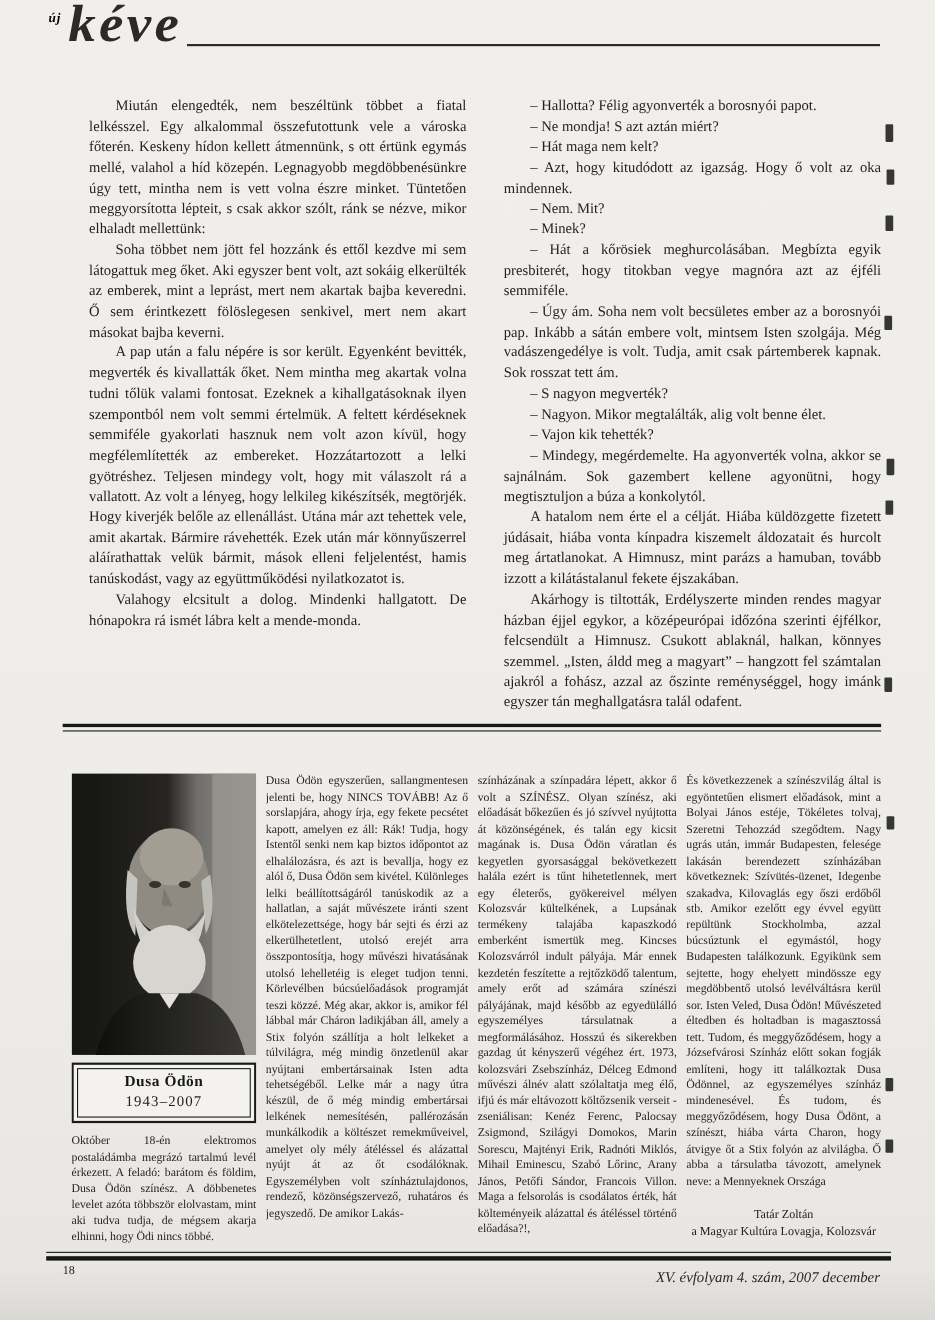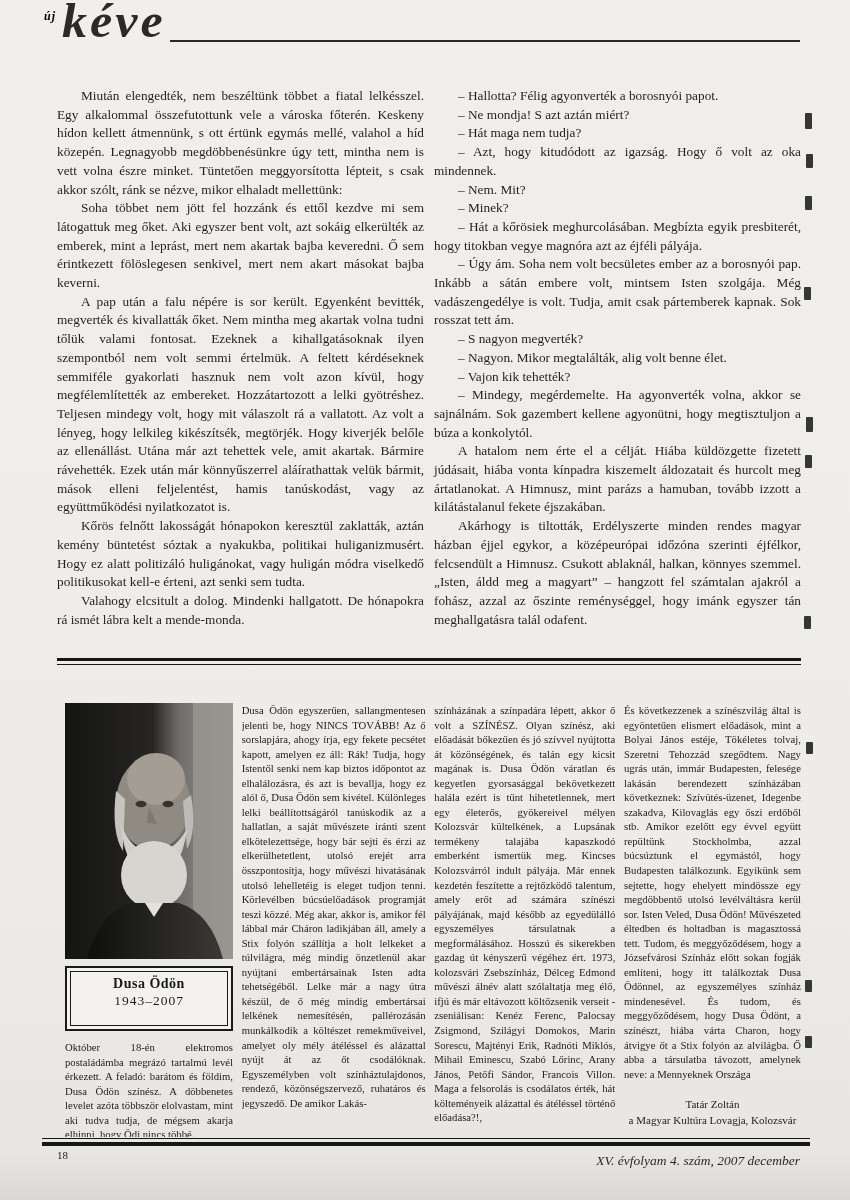--- a/index.html
+++ b/index.html
@@ -10,41 +10,41 @@
     color:#1f1e1c;
     -webkit-font-smoothing:antialiased;
   }
   .page{position:absolute;inset:0;}
   
   .logo-uj{position:absolute;left:44px;top:9px;font-size:12px;font-weight:bold;font-style:italic;color:#000000;letter-spacing:1px;}
   .logo-keve{position:absolute;left:62px;top:-8px;font-size:50px;font-weight:bold;font-style:italic;color:#2b2a26;letter-spacing:3px;transform:scaleY(.95);}
   .masthead-rule{position:absolute;left:170px;top:40px;width:630px;height:2px;background:#2b2a26;}
   
   .top-columns{position:absolute;left:57px;top:87px;width:744px;display:flex;gap:10px;}
-  .top-columns .col{width:367px;}
+  .top-columns .col{width:367px;margin-left:24px;}
   .top-columns p{
     margin:0;text-indent:24px;text-align:justify;
     font-size:13.3px;line-height:18.7px;color:#201f1d;
   }
   
   .double-rule{position:absolute;height:3px;border-top:3.5px solid #161615;border-bottom:1.5px solid #161615;}
   .rule-mid{left:57px;top:658px;width:744px;}
   .rule-bottom{left:42px;top:1138px;width:768px;border-top:1.5px solid #161615;border-bottom:4px solid #161615;}
   
   .obituary{position:absolute;left:65px;top:703px;width:736px;height:434px;display:flex;justify-content:space-between;overflow:hidden;}
   .ob-col{overflow:hidden;}
   .ob-col1{width:168px;}
   .ob-col2{width:184px;}
   .ob-col3{width:181px;}
   .ob-col4{width:177px;}
   .ob-col p{margin:0;text-align:justify;font-size:10.7px;line-height:14.55px;color:#242321;}
   .photo{width:168px;height:256px;display:block;}
   .photo svg{display:block;}
   .caption-box{margin-top:7px;border:2.5px solid #1a1a18;padding:3px;background:#f3f2ee;}
-  .caption-inner{border:1.5px solid #1a1a18;text-align:center;padding:4px 2px 16px;}
+  .caption-inner{border:1.5px solid #1a1a18;text-align:center;padding:4px 2px 6px;}
   .cap-name{font-weight:bold;font-size:14px;letter-spacing:.5px;color:#181816;}
   .cap-years{font-size:13.5px;letter-spacing:1px;color:#1d1d1b;margin-top:1px;}
   .ob-col1 p{margin-top:9px;}
   .signature{margin-top:16px;text-align:center;font-size:11px;line-height:15.5px;color:#242321;}
   
   .page-num{position:absolute;left:57px;top:1149px;font-size:11px;color:#232220;}
   .issue{position:absolute;right:50px;top:1153px;font-size:13.5px;font-style:italic;color:#2a2927;}
   
   .mark{position:absolute;width:7px;background:#1c1c1a;border-radius:1px;opacity:.88;}
 </style>
@@ -57,31 +57,30 @@
     <span class="logo-uj">új</span>
     <span class="logo-keve">kéve</span>
     <div class="masthead-rule"></div>
   </header>
 
   <section class="top-columns">
     <div class="col">
       <p>Miután elengedték, nem beszéltünk többet a fiatal lelkésszel. Egy alkalommal összefutottunk vele a városka főterén. Keskeny hídon kellett átmennünk, s ott értünk egymás mellé, valahol a híd közepén. Legnagyobb megdöbbenésünkre úgy tett, mintha nem is vett volna észre minket. Tüntetően meggyorsította lépteit, s csak akkor szólt, ránk se nézve, mikor elhaladt mellettünk:</p>
       <p>Soha többet nem jött fel hozzánk és ettől kezdve mi sem látogattuk meg őket. Aki egyszer bent volt, azt sokáig elkerülték az emberek, mint a leprást, mert nem akartak bajba keveredni. Ő sem érintkezett fölöslegesen senkivel, mert nem akart másokat bajba keverni.</p>
       <p>A pap után a falu népére is sor került. Egyenként bevitték, megverték és kivallatták őket. Nem mintha meg akartak volna tudni tőlük valami fontosat. Ezeknek a kihallgatásoknak ilyen szempontból nem volt semmi értelmük. A feltett kérdéseknek semmiféle gyakorlati hasznuk nem volt azon kívül, hogy megfélemlítették az embereket. Hozzátartozott a lelki gyötréshez. Teljesen mindegy volt, hogy mit válaszolt rá a vallatott. Az volt a lényeg, hogy lelkileg kikészítsék, megtörjék. Hogy kiverjék belőle az ellenállást. Utána már azt tehettek vele, amit akartak. Bármire rávehették. Ezek után már könnyűszerrel aláírathattak velük bármit, mások elleni feljelentést, hamis tanúskodást, vagy az együttműködési nyilatkozatot is.</p>
-      <p>Kőrös felnőtt lakosságát hónapokon keresztül zaklatták, aztán kemény büntetést sóztak a nyakukba, politikai huliganizmusért. Hogy ez alatt politizáló huligánokat, vagy huligán módra viselkedő politikusokat kell-e érteni, azt senki sem tudta.</p>
       <p>Valahogy elcsitult a dolog. Mindenki hallgatott. De hónapokra rá ismét lábra kelt a mende-monda.</p>
     </div>
     <div class="col">
       <p>– Hallotta? Félig agyonverték a borosnyói papot.</p>
       <p>– Ne mondja! S azt aztán miért?</p>
-      <p>– Hát maga nem tudja?</p>
+      <p>– Hát maga nem kelt?</p>
       <p>– Azt, hogy kitudódott az igazság. Hogy ő volt az oka mindennek.</p>
       <p>– Nem. Mit?</p>
       <p>– Minek?</p>
-      <p>– Hát a kőrösiek meghurcolásában. Megbízta egyik presbiterét, hogy titokban vegye magnóra azt az éjféli pályája.</p>
+      <p>– Hát a kőrösiek meghurcolásában. Megbízta egyik presbiterét, hogy titokban vegye magnóra azt az éjféli semmiféle.</p>
       <p>– Úgy ám. Soha nem volt becsületes ember az a borosnyói pap. Inkább a sátán embere volt, mintsem Isten szolgája. Még vadászengedélye is volt. Tudja, amit csak pártemberek kapnak. Sok rosszat tett ám.</p>
       <p>– S nagyon megverték?</p>
       <p>– Nagyon. Mikor megtalálták, alig volt benne élet.</p>
       <p>– Vajon kik tehették?</p>
       <p>– Mindegy, megérdemelte. Ha agyonverték volna, akkor se sajnálnám. Sok gazembert kellene agyonütni, hogy megtisztuljon a búza a konkolytól.</p>
       <p>A hatalom nem érte el a célját. Hiába küldözgette fizetett júdásait, hiába vonta kínpadra kiszemelt áldozatait és hurcolt meg ártatlanokat. A Himnusz, mint parázs a hamuban, tovább izzott a kilátástalanul fekete éjszakában.</p>
       <p>Akárhogy is tiltották, Erdélyszerte minden rendes magyar házban éjjel egykor, a középeurópai időzóna szerinti éjfélkor, felcsendült a Himnusz. Csukott ablaknál, halkan, könnyes szemmel. „Isten, áldd meg a magyart” – hangzott fel számtalan ajakról a fohász, azzal az őszinte reménységgel, hogy imánk egyszer tán meghallgatásra talál odafent.</p>
     </div>
   </section>
 

